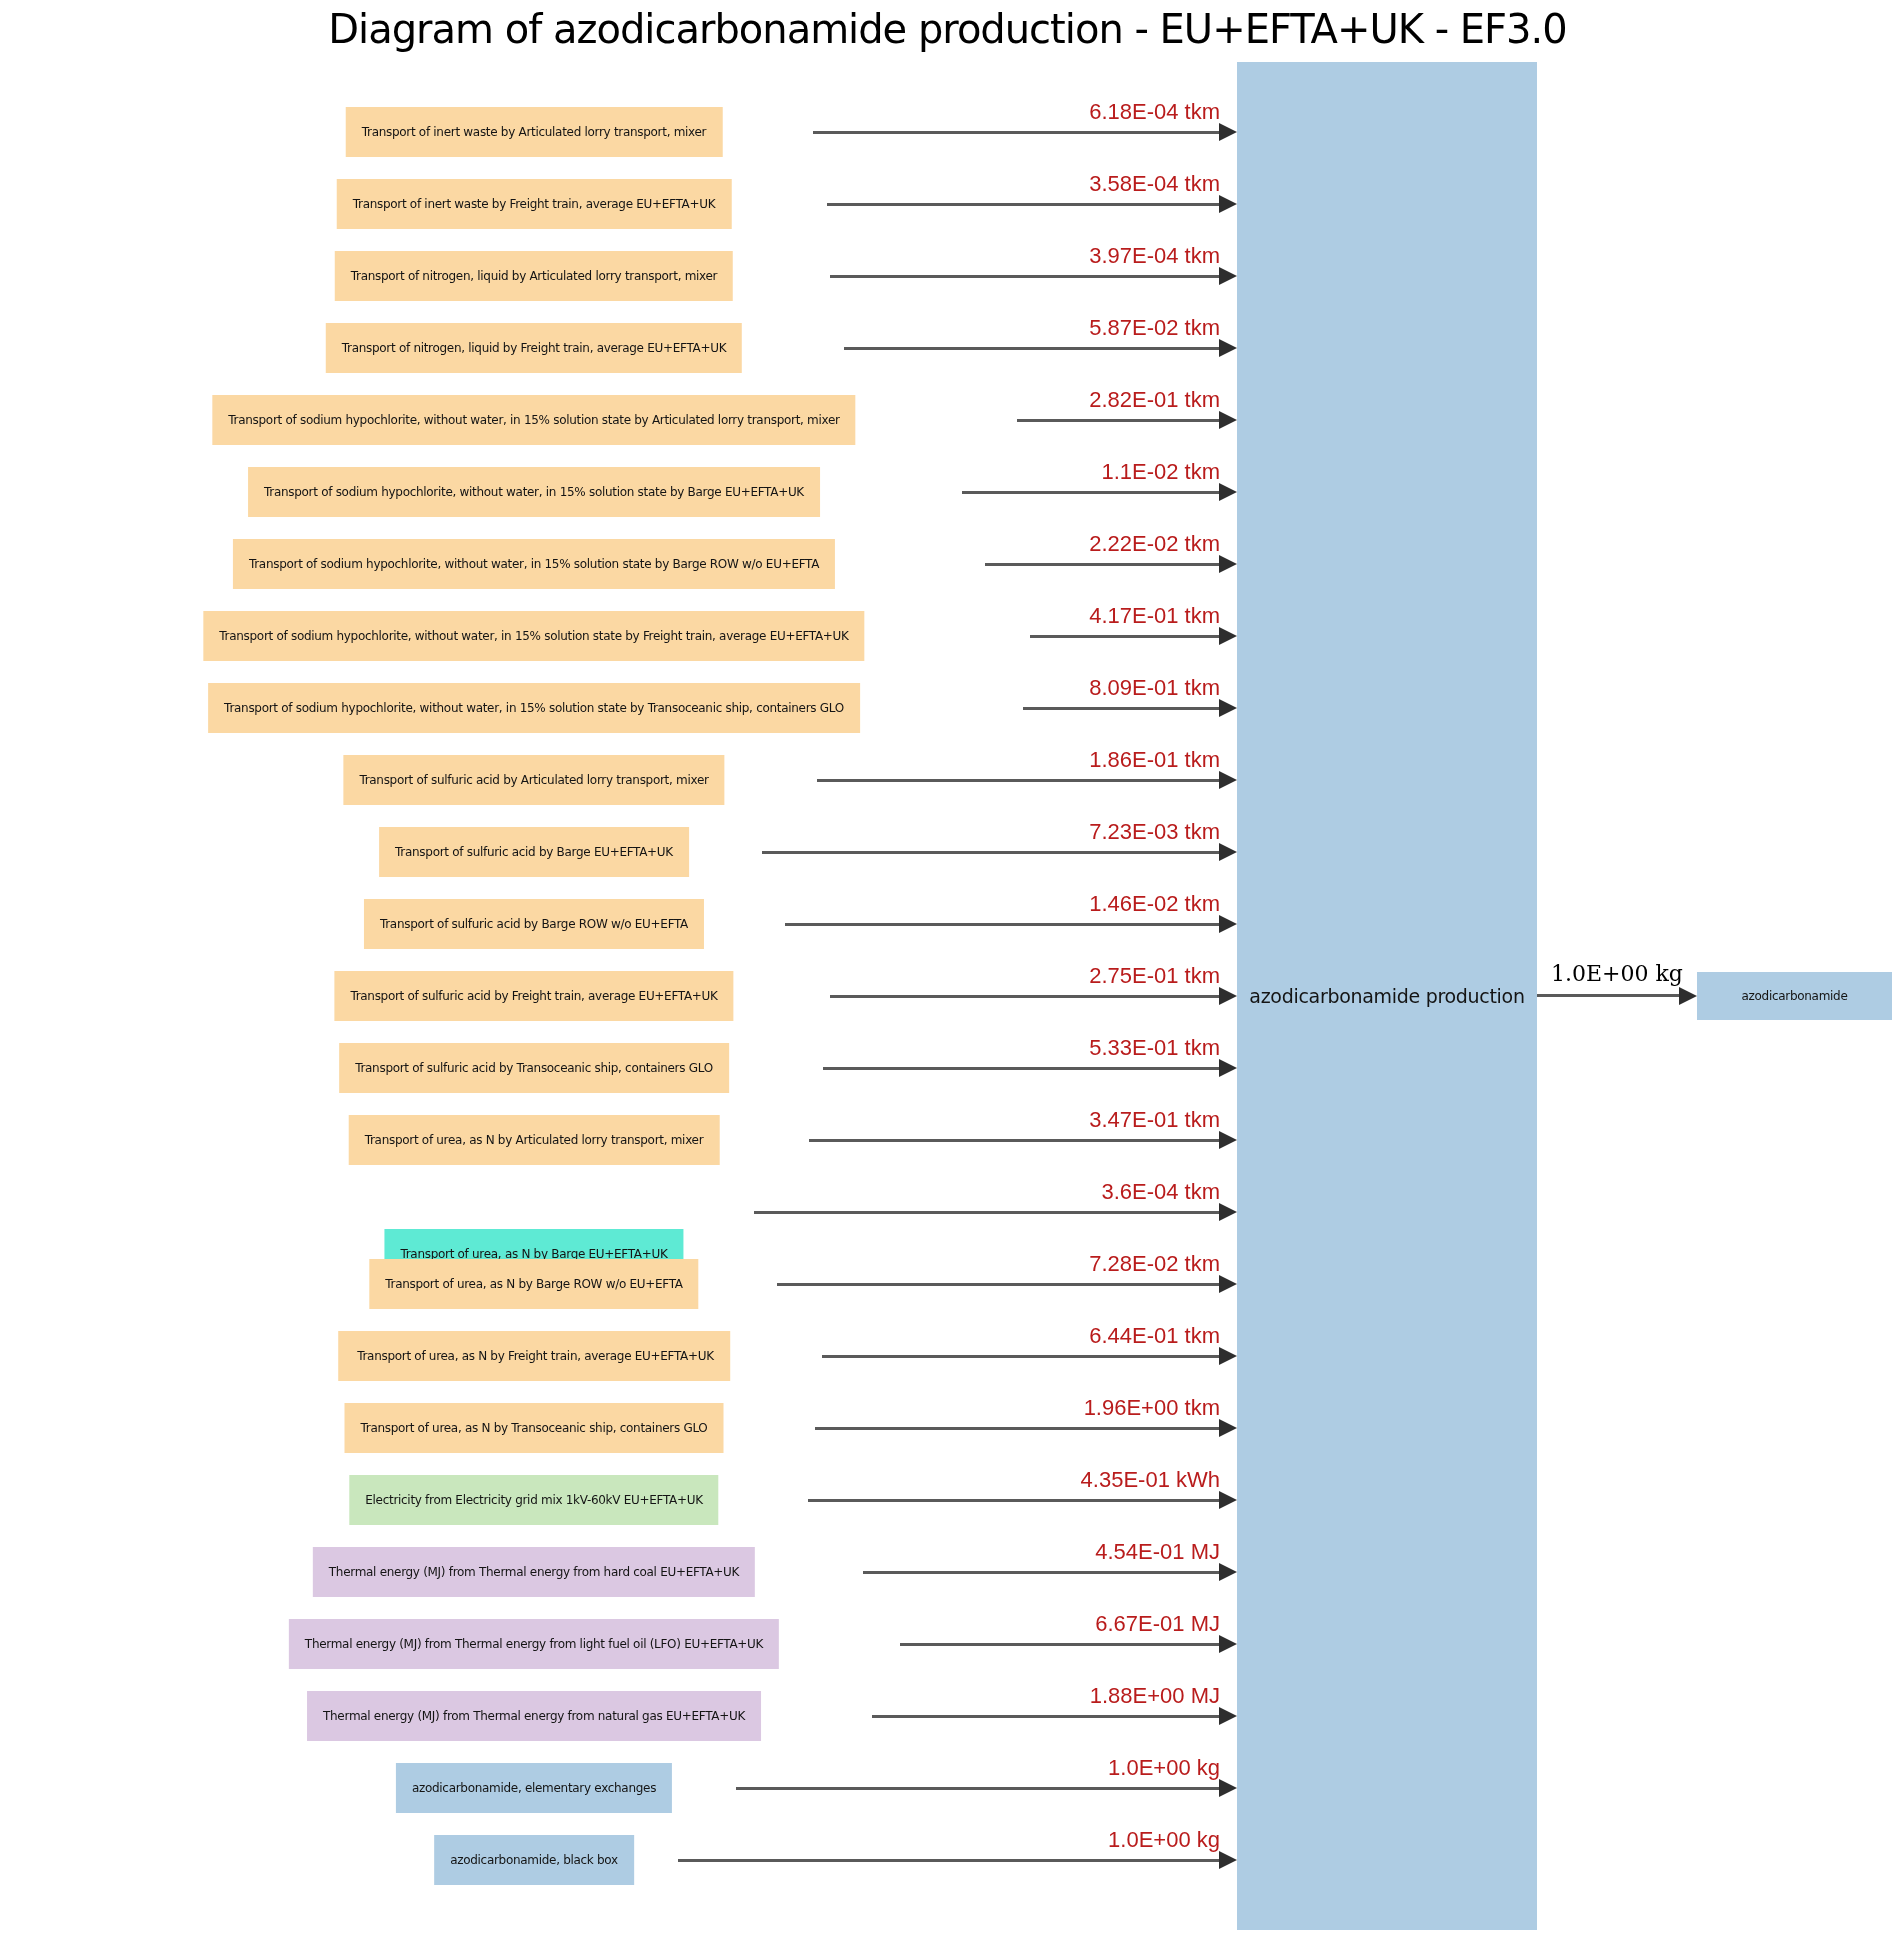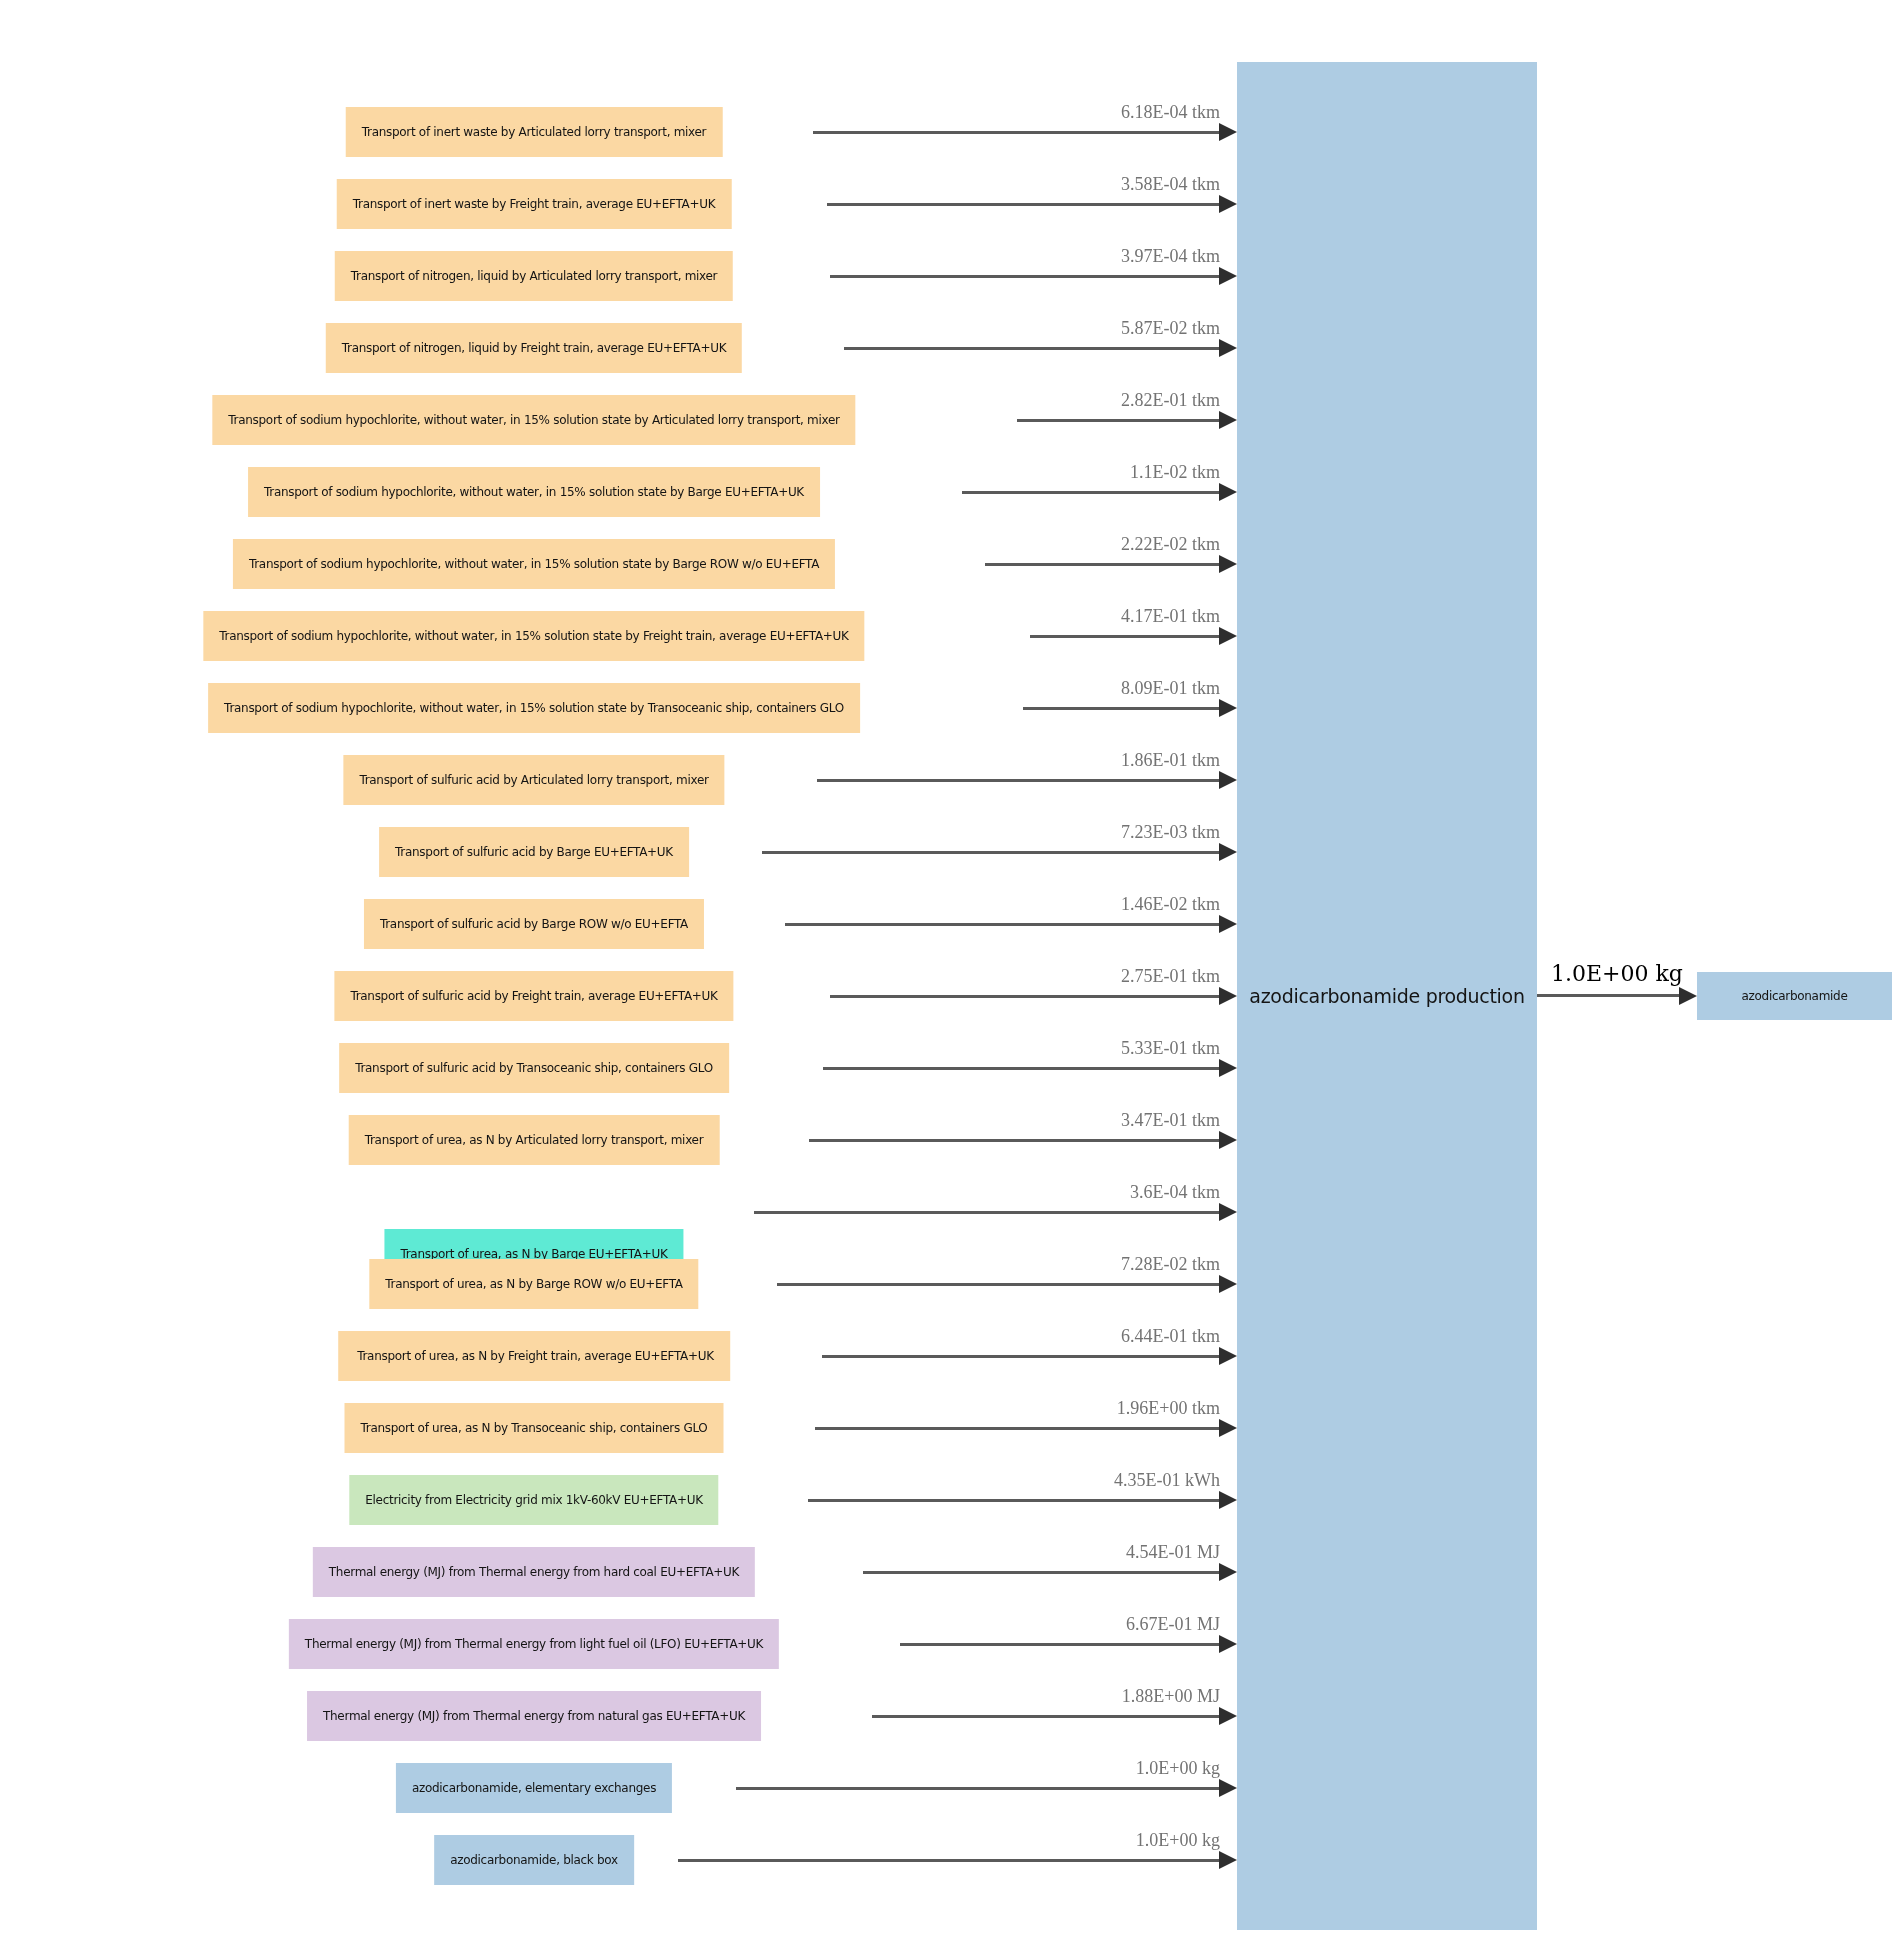--- a/index.html
+++ b/index.html
@@ -8,39 +8,40 @@
   .title{position:absolute;top:6px;left:0;width:100%;text-align:center;
          font-size:40px;letter-spacing:-1px;color:#000;white-space:nowrap;}
   .node-box{position:absolute;transform:translateX(-50%);height:50px;
             display:flex;align-items:center;justify-content:center;
             padding:0 16px;white-space:nowrap;box-sizing:border-box;}
   .node-label{font-size:12px;letter-spacing:-0.3px;color:#141414;}
   .edge-line{position:absolute;height:3px;background:#5a5a5a;}
   .edge-head{position:absolute;width:0;height:0;
              border-left:18px solid #2e2e2e;border-top:9px solid transparent;
              border-bottom:9px solid transparent;}
-  .edge-value{position:absolute;font-family:Liberation Serif, serif;font-size:18px;
-              color:#737373;white-space:nowrap;line-height:26px;}
+  .edge-value{position:absolute;font-family:Liberation Sans, sans-serif;font-size:22px;
+              color:#b91c1c;white-space:nowrap;line-height:26px;}
   .process-box{position:absolute;left:1237px;top:62px;width:300px;height:1868px;
                display:flex;align-items:center;justify-content:center;}
   .process-label{font-size:19px;letter-spacing:-0.3px;color:#141414;white-space:nowrap;}
   .out-edge-line{position:absolute;left:1537px;top:994px;width:144px;height:3px;background:#5a5a5a;}
   .out-edge-head{position:absolute;left:1679px;top:987px;width:0;height:0;
                  border-left:18px solid #2e2e2e;border-top:9px solid transparent;
                  border-bottom:9px solid transparent;}
   .out-edge-value{position:absolute;left:1537px;top:961px;width:160px;text-align:center;
                   font-family:"DejaVu Serif",serif;font-size:22px;color:#000;
                   white-space:nowrap;line-height:26px;}
   .out-box{position:absolute;left:1697px;top:972px;width:195px;height:48px;
            display:flex;align-items:center;justify-content:center;}
 </style>
 </head>
 <body>
 
 <div class="stage">
+  <div class="title">Diagram of azodicarbonamide production - EU+EFTA+UK - EF3.0</div>
 
   <div id="rows">
   <div class="node-box" style="left: 534px; top: 107px; background: rgb(251, 216, 163);">
     <span class="node-label">Transport of inert waste by Articulated lorry transport, mixer</span>
   </div>
   <div class="edge-line" style="top: 130.5px; background: rgb(90, 90, 90); left: 813px; width: 410px;"></div>
   <div class="edge-head" style="left: 1219px; top: 123px;"></div>
   <div class="edge-value" style="right: 675px; top: 99px;">6.18E-04 tkm</div>
 
   <div class="node-box" style="left: 534px; top: 179px; background: rgb(251, 216, 163);">

